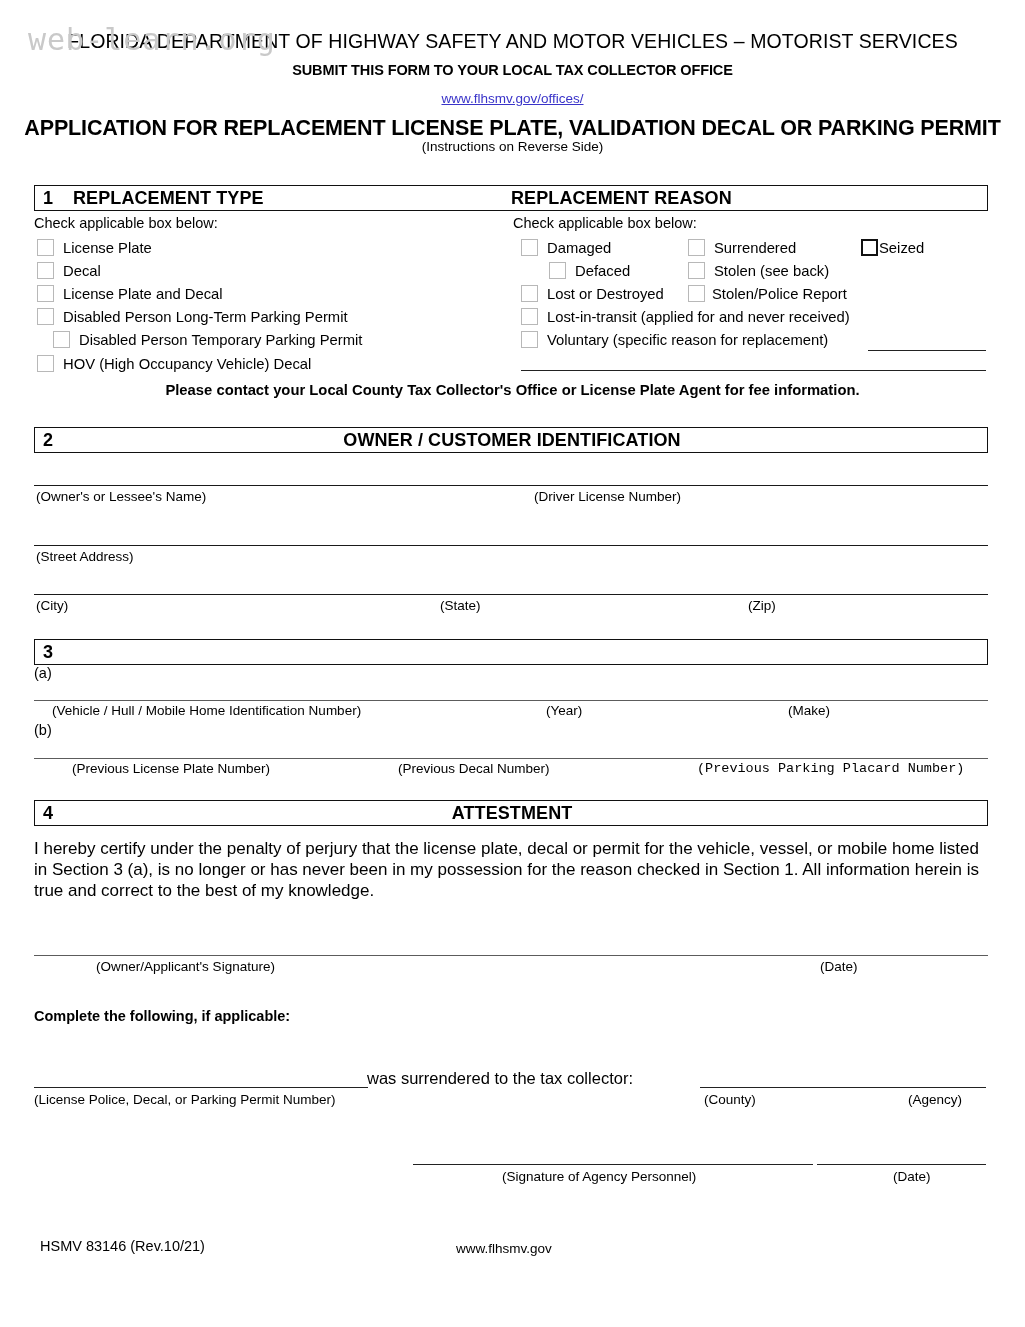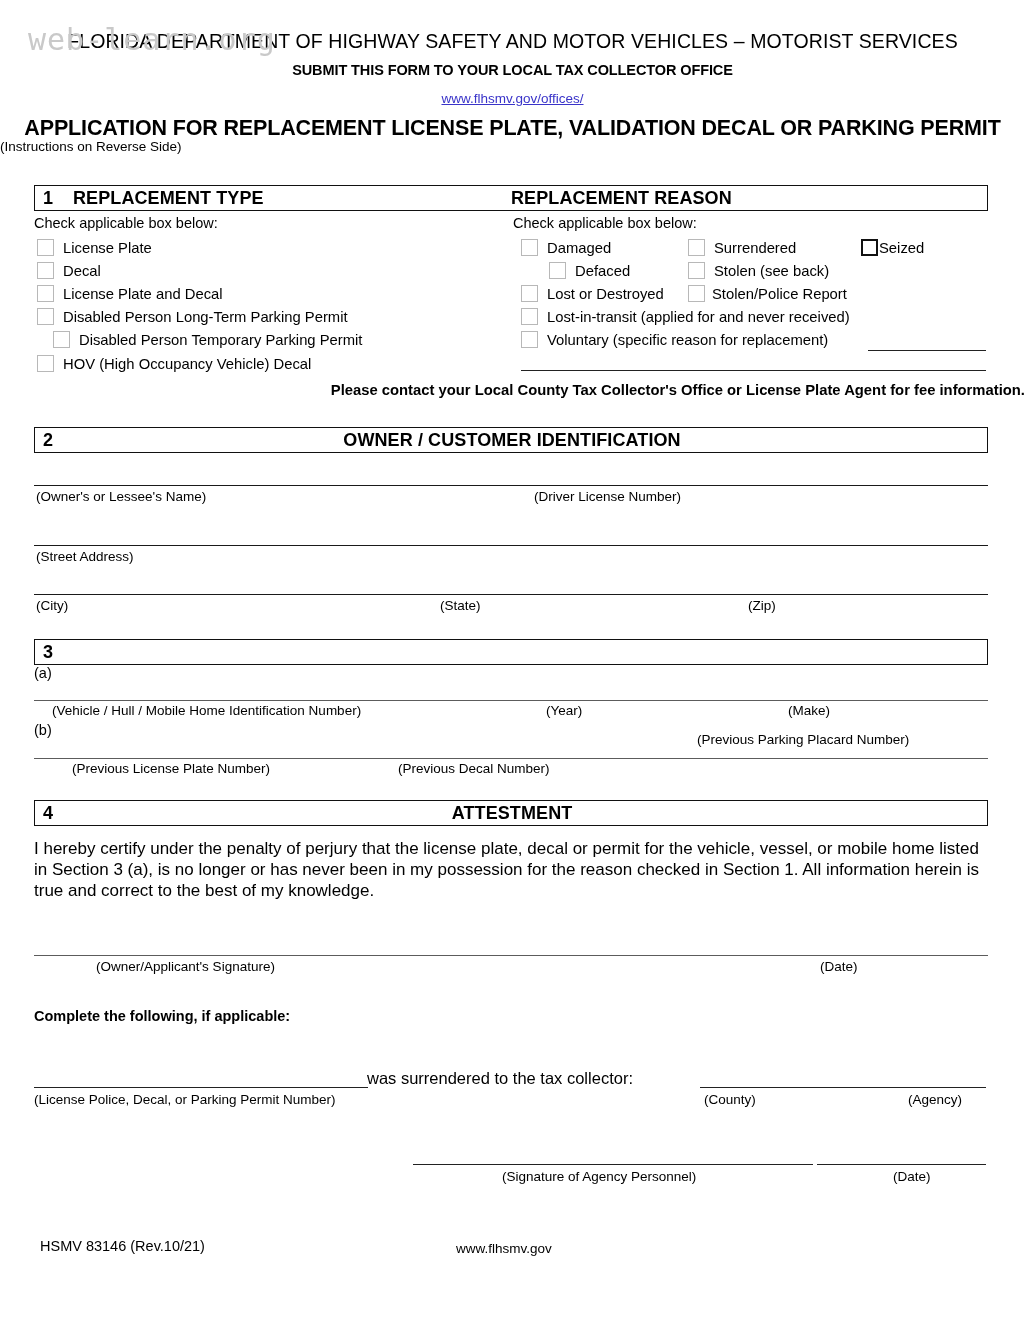--- a/index.html
+++ b/index.html
@@ -65,20 +65,21 @@
     position: absolute;
     left: 0; top: 116px; width: 1025px;
     text-align: center;
     font-size: 21.5px;
     font-weight: bold;
     letter-spacing: -.15px;
   }
   .hdr-sub {
     position: absolute;
     left: 0; top: 139px; width: 1025px;
+    text-align: center;
     font-size: 13.5px;
   }
 
   
   .secbar {
     position: absolute;
     left: 34px;
     width: 954px;
     height: 26px;
     border: 1.6px solid #111;
@@ -136,21 +137,21 @@
   }
   .cb.dark {
     border: 2px solid #111;
     margin-right: 1px;
   }
   .cb.tight { margin-right: 7px; }
 
   .fee-note {
     position: absolute;
     left: 0; top: 382px; width: 1025px;
-    text-align: right;
+    text-align: center;
     font-size: 14.8px;
     font-weight: bold;
   }
 
   
   .rule {
     position: absolute;
     height: 0;
     border-top: 1.6px solid #1a1a1a;
   }
@@ -307,21 +308,21 @@
   <div class="ab" style="left:34px; top:665px;">(a)</div>
   <div class="rule soft" style="left:34px; top:700px; width:954px;"></div>
   <div class="cap" style="left:52px; top:703px;">(Vehicle / Hull / Mobile Home Identification Number)</div>
   <div class="cap" style="left:546px; top:703px;">(Year)</div>
   <div class="cap" style="left:788px; top:703px;">(Make)</div>
 
   <div class="ab" style="left:34px; top:722px;">(b)</div>
   <div class="rule soft" style="left:34px; top:758px; width:954px;"></div>
   <div class="cap" style="left:52px; top:761px;margin-left:20px;">(Previous License Plate Number)</div>
   <div class="cap" style="left:398px; top:761px;">(Previous Decal Number)</div>
-  <div class="cap" style="left:697px; top:732px;">(Previous Parking Placard Number)</div>
+  <div class="cap" style="left:697px; top:761px;font-family:Liberation Mono, monospace;">(Previous Parking Placard Number)</div>
 
   <div class="secbar" style="top:800px;">
     <span class="num">4</span>
     <span class="ttl-center">ATTESTMENT</span>
   </div>
 
   <div class="attest">I hereby certify under the penalty of perjury that the license plate, decal or permit for the vehicle, vessel, or mobile home listed in Section 3 (a), is no longer or has never been in my possession for the reason checked in Section 1. All information herein is true and correct to the best of my knowledge.</div>
 
   <div class="rule soft" style="left:34px; top:955px; width:954px;"></div>
   <div class="cap" style="left:96px; top:959px;">(Owner/Applicant's Signature)</div>

